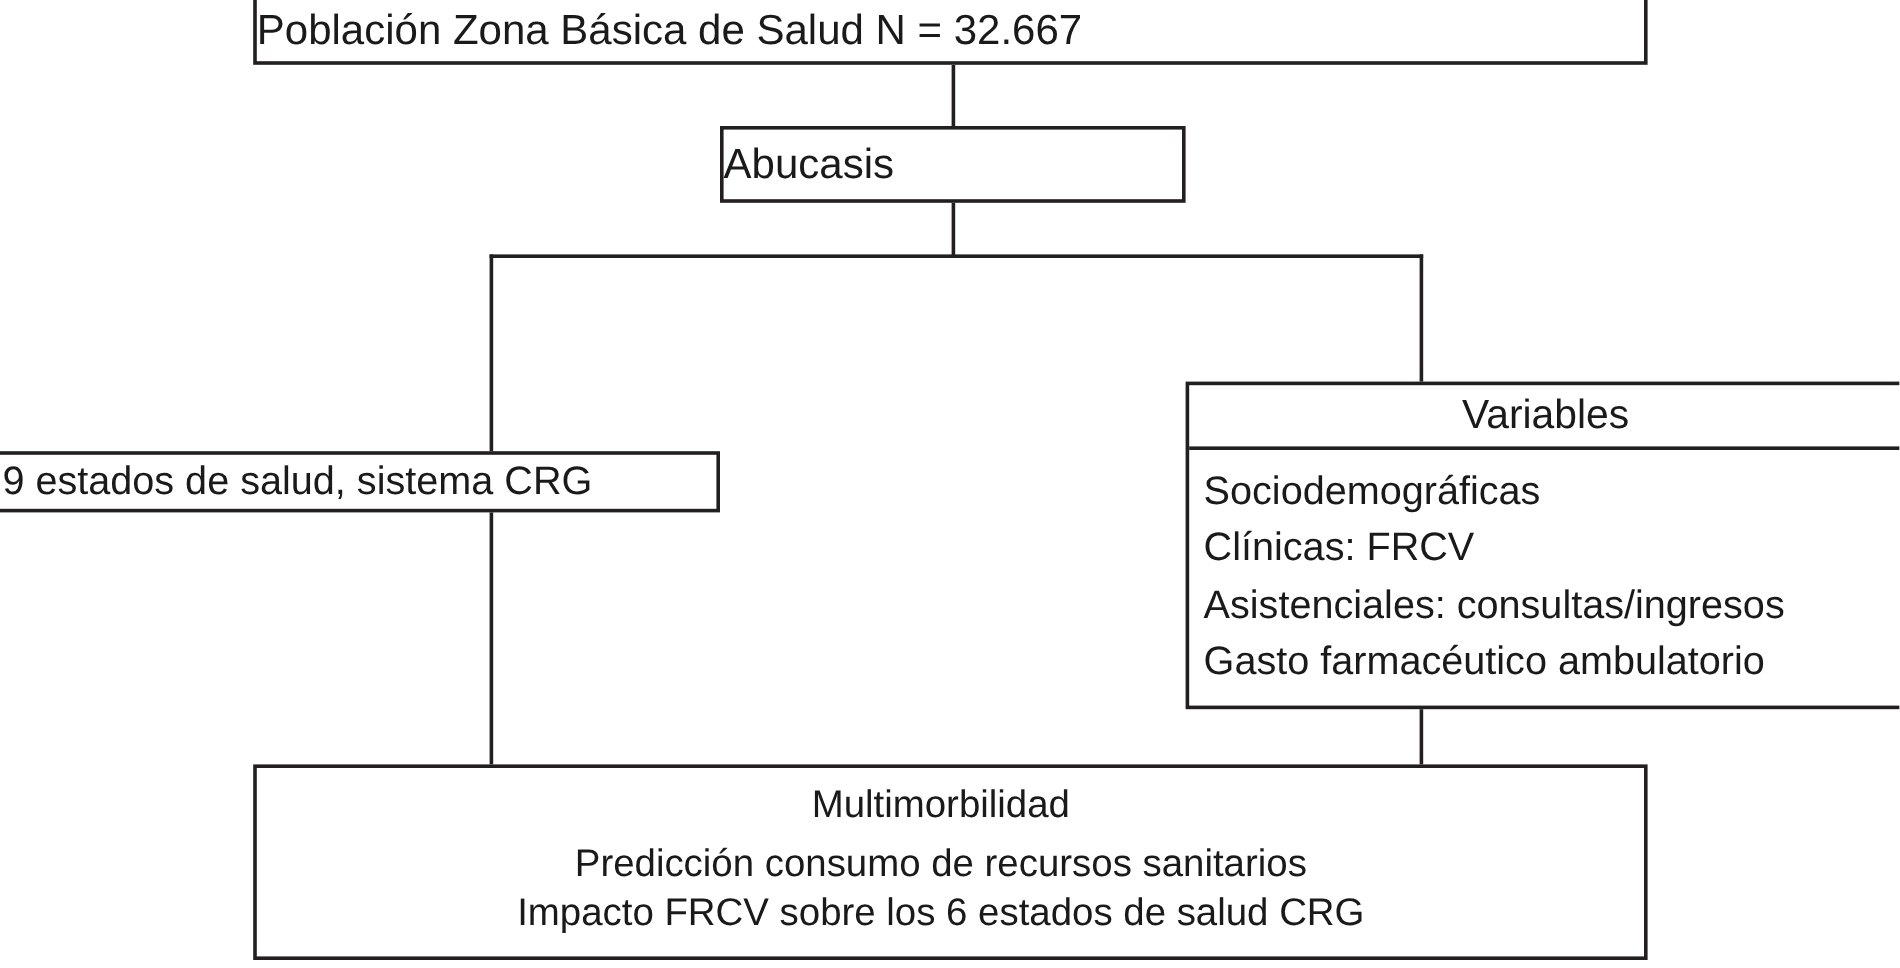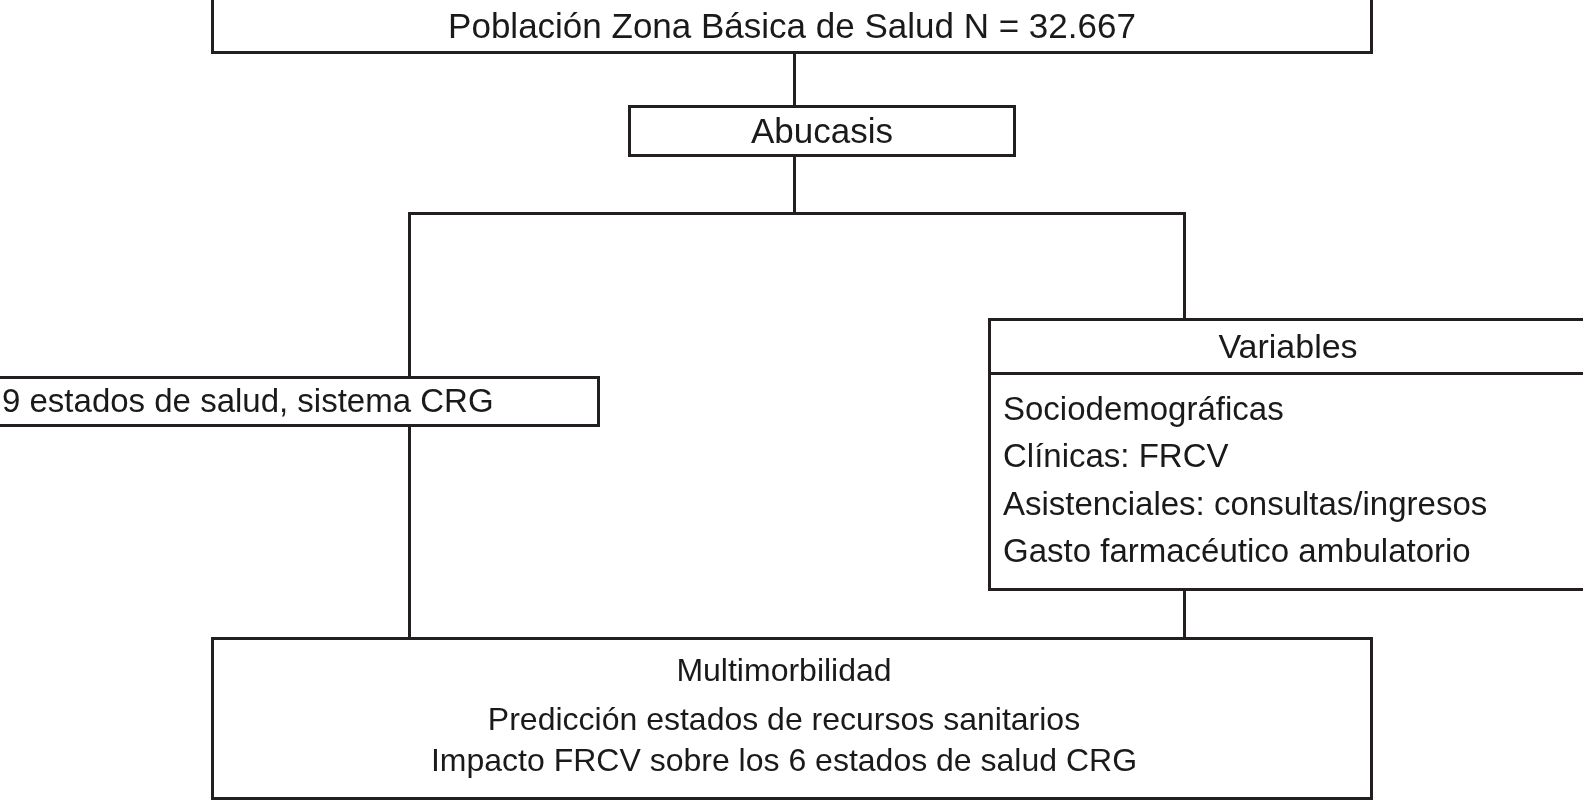--- a/index.html
+++ b/index.html
@@ -25,42 +25,41 @@
     position: absolute;
     box-sizing: border-box;
     background: #ffffff;
     border: 3px solid #231f20;
     display: flex;
     flex-direction: column;
     justify-content: center;
     z-index: 2;
   }
   .node-text {
-    text-align: center;
     line-height: 1.18;
     white-space: nowrap;
   }
 
   
   #node-poblacion {
     left: 211px;
     top: -3px;
     width: 1162px;
     height: 57px;
   }
   #node-poblacion .node-text {
     font-size: 35px;
   }
 
   
   #node-abucasis {
-    left: 628px;
+    left: 600px;
     top: 105px;
     width: 388px;
-    height: 52px;
+    height: 64px;
   }
   #node-abucasis .node-text {
     font-size: 35px;
   }
 
   
   #node-estados {
     left: -9px;
     top: 376px;
     width: 609px;
@@ -173,17 +172,17 @@
     <div class="variables-body">
       <div class="var-line">Sociodemográficas</div>
       <div class="var-line">Clínicas: FRCV</div>
       <div class="var-line">Asistenciales: consultas/ingresos</div>
       <div class="var-line">Gasto farmacéutico ambulatorio</div>
     </div>
   </div>
 
   <div class="node" id="node-resultado">
     <div class="res-line l0">Multimorbilidad</div>
-    <div class="res-line l1">Predicción estados de recursos sanitarios</div>
+    <div class="res-line l1">Predicción consumo de recursos sanitarios</div>
     <div class="res-line l2">Impacto FRCV sobre los 6 estados de salud CRG</div>
   </div>
 
 </div>
 
 </body></html>

